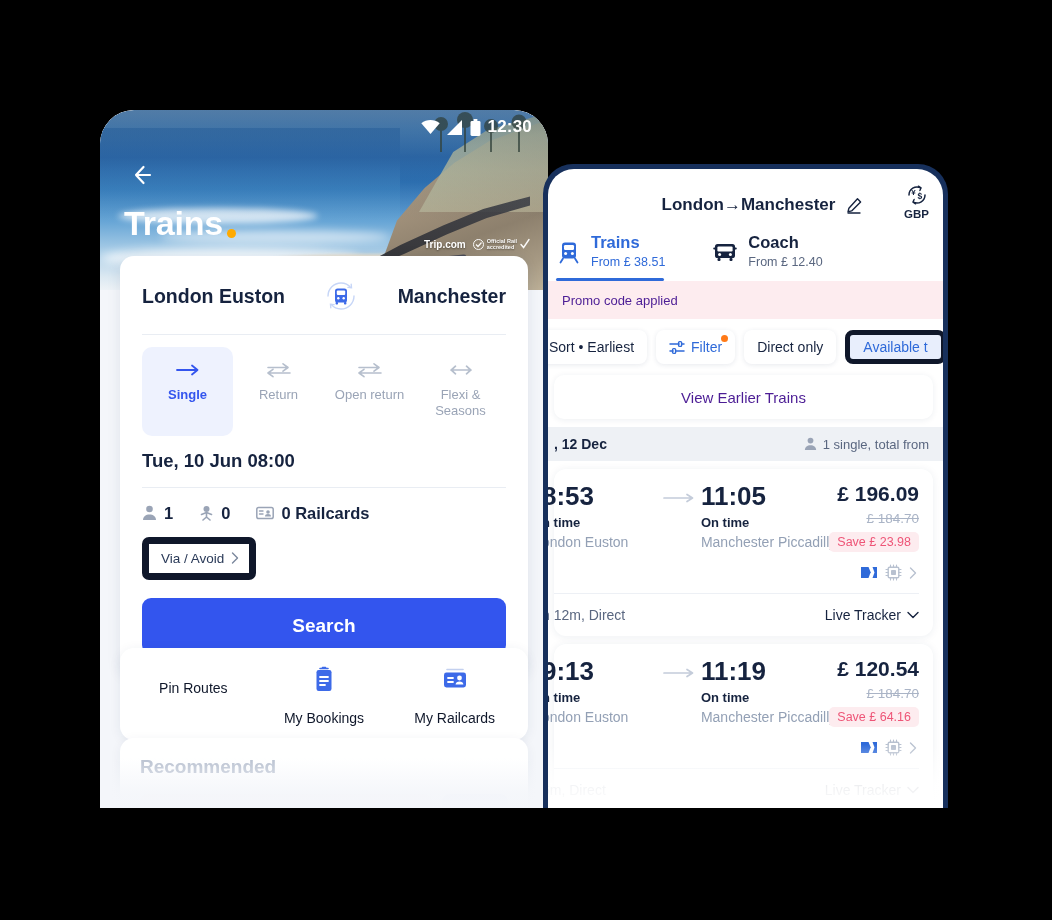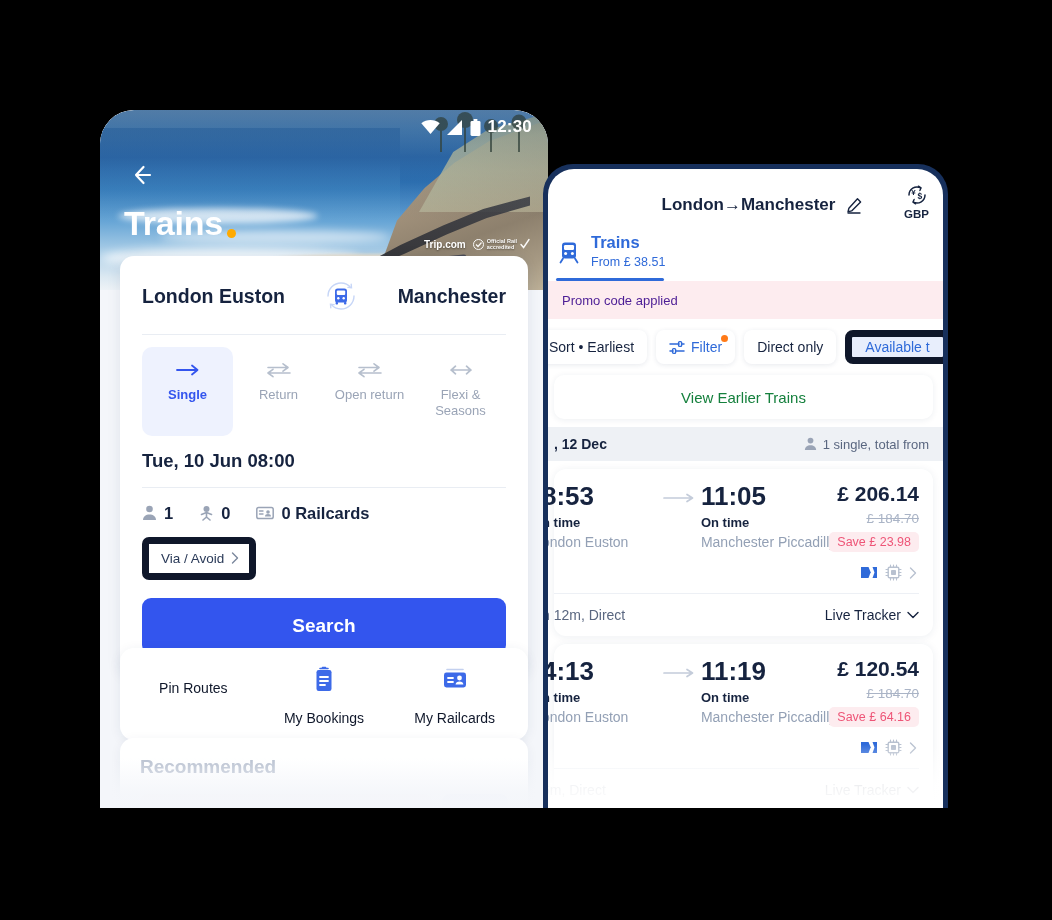--- a/index.html
+++ b/index.html
@@ -279,27 +279,27 @@
     background: #fff; box-shadow: 0 1px 5px rgba(25,45,90,.10);
     cursor: pointer; white-space: nowrap;
   }
   .chip.filter { color: #2f6ad9; position: relative; }
   .chip.filter .fdot {
     position: absolute; right: 7px; top: 5px;
     width: 7px; height: 7px; border-radius: 50%; background: #ff7a18;
   }
   .chip.avail {
     background: #e8eefc; color: #2f6ad9; box-shadow: none;
-    border: 7px solid #0f172a;
+    border: 5px solid #0f172a;
   }
 
   .earlier {
     margin: 0 10px 0 6px; background: #fff; border-radius: 10px;
     height: 44px; display: flex; align-items: center; justify-content: center;
-    font-size: 15px; color: #15803d; cursor: pointer;
+    font-size: 15px; color: #4c1d95; cursor: pointer;
     box-shadow: 0 1px 6px rgba(25,45,90,.08);
   }
   .daterow {
     margin-top: 8px; background: #eef1f5; height: 34px;
     display: flex; align-items: center; justify-content: space-between;
     padding: 0 14px 0 6px;
   }
   .daterow .dr-date { font-size: 14px; font-weight: 700; color: #16233f; }
   .daterow .dr-right { display: flex; align-items: center; gap: 6px; font-size: 13px; color: #5a6780; }
 
@@ -574,20 +574,35 @@
             <rect x="8" y="6" width="10" height="5" rx="1.2" fill="#fff"></rect>
             <circle cx="9.6" cy="14.6" r="1.5" fill="#fff"></circle>
             <circle cx="16.4" cy="14.6" r="1.5" fill="#fff"></circle>
             <path d="M7 19.5 4.5 23.5M19 19.5l2.5 4" stroke="#2f6ad9" stroke-width="1.8" stroke-linecap="round"></path>
           </svg>
           <span class="mt-txt">
             <span class="mt-name">Trains</span><br>
             <span class="mt-from">From £ 38.51</span>
           </span>
         </div>
+        <div class="mode-tab inactive" style="margin-left:26px">
+          <svg width="28" height="26" viewBox="0 0 28 26">
+            <rect x="4" y="5" width="20" height="14" rx="2.6" fill="#16233f"></rect>
+            <rect x="6.4" y="7.4" width="15.2" height="5" rx="1.2" fill="#fff"></rect>
+            <circle cx="8.6" cy="15.6" r="1.5" fill="#fff"></circle>
+            <circle cx="19.4" cy="15.6" r="1.5" fill="#fff"></circle>
+            <path d="M3.2 9.5h1.2M23.6 9.5h1.2" stroke="#16233f" stroke-width="2" stroke-linecap="round"></path>
+            <rect x="6.5" y="19" width="3" height="3" rx="1" fill="#16233f"></rect>
+            <rect x="18.5" y="19" width="3" height="3" rx="1" fill="#16233f"></rect>
+          </svg>
+          <span class="mt-txt">
+            <span class="mt-name">Coach</span><br>
+            <span class="mt-from">From £ 12.40</span>
+          </span>
+        </div>
         <div class="mode-underline"></div>
       </div>
 
       <div class="promo-bar">
         <span class="pb-text">Promo code applied</span>
       </div>
 
       <div class="chips-row">
         <div class="chip" style="margin-left:-16px">
           <span>Sort • Earliest</span>
@@ -633,21 +648,21 @@
             <svg width="34" height="10" viewBox="0 0 34 10">
               <path d="M1 5h28M24 1.5 29.5 5 24 8.5" stroke="#c4ccda" stroke-width="1.7" fill="none" stroke-linecap="round" stroke-linejoin="round"></path>
             </svg>
           </div>
           <div class="tc-right-times">
             <div class="tc-time">11:05</div>
             <div class="tc-sub">On time</div>
             <div class="tc-stn">Manchester Piccadilly</div>
           </div>
           <div class="tc-price-col">
-            <div class="tc-price">£ 206.14</div>
+            <div class="tc-price">£ 196.09</div>
             <div class="tc-old">£ 184.70</div>
             <div><span class="tc-save">Save £ 23.98</span></div>
           </div>
         </div>
         <div class="tc-icons">
           <svg width="18" height="15" viewBox="0 0 18 15">
             <path d="M1 2h7.5l2.2 5.3L8.5 13H1z" fill="#2f6ad9"></path>
             <path d="M12.5 2H17v11h-4.5l2-5.5z" fill="#2f6ad9"></path>
           </svg>
           <svg width="17" height="17" viewBox="0 0 17 17">
@@ -667,21 +682,21 @@
             <svg width="12" height="8" viewBox="0 0 12 8">
               <path d="M1 1.5 6 6.5l5-5" stroke="#16233f" stroke-width="1.4" fill="none" stroke-linecap="round" stroke-linejoin="round"></path>
             </svg>
           </span>
         </div>
       </div>
 
       <div class="train-card">
         <div class="tc-main">
           <div class="tc-left">
-            <div class="tc-time">4:13</div>
+            <div class="tc-time">9:13</div>
             <div class="tc-sub">n time</div>
             <div class="tc-stn">ondon Euston</div>
           </div>
           <div class="tc-arrow">
             <svg width="34" height="10" viewBox="0 0 34 10">
               <path d="M1 5h28M24 1.5 29.5 5 24 8.5" stroke="#c4ccda" stroke-width="1.7" fill="none" stroke-linecap="round" stroke-linejoin="round"></path>
             </svg>
           </div>
           <div class="tc-right-times">
             <div class="tc-time">11:19</div>

